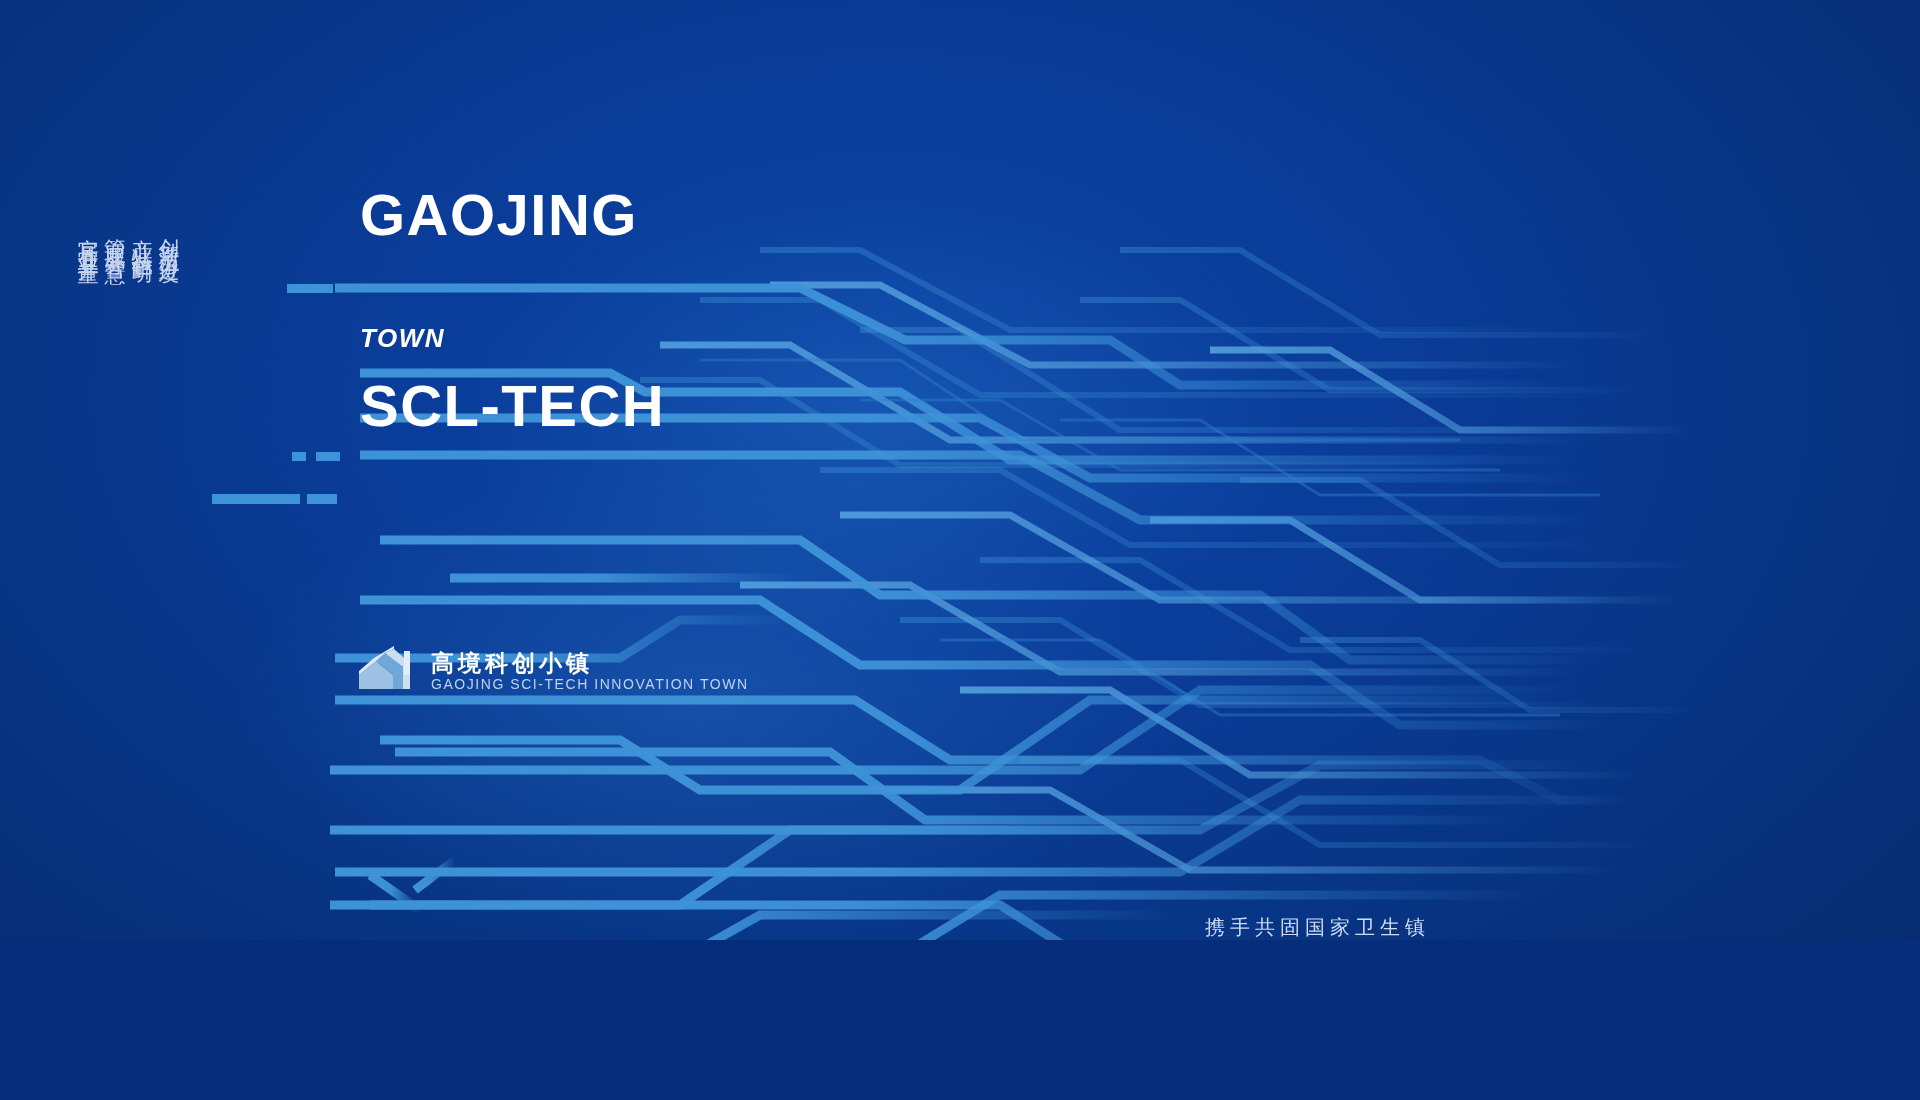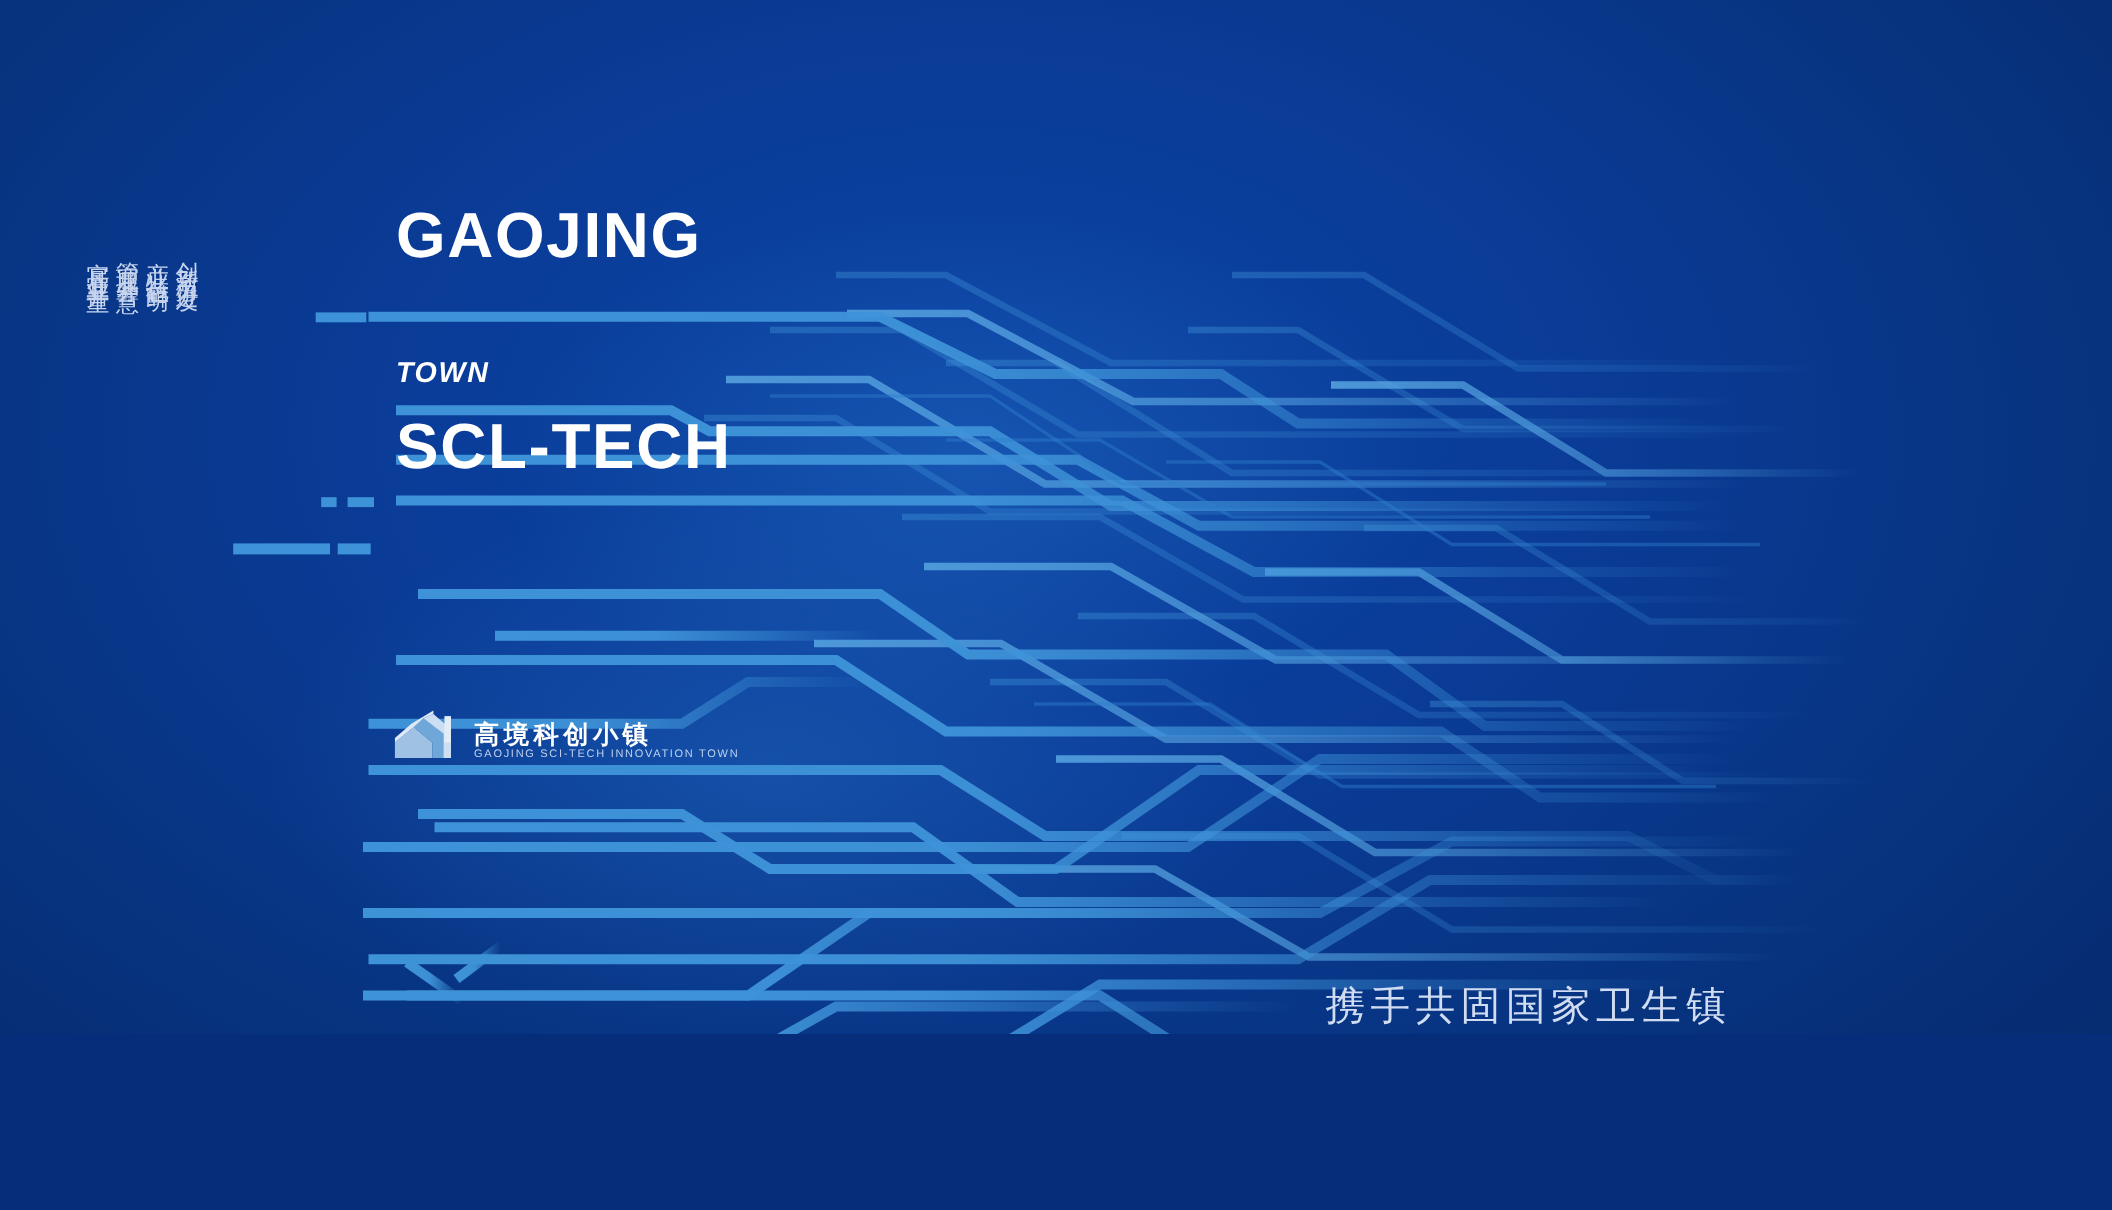--- a/index.html
+++ b/index.html
@@ -86,33 +86,33 @@
   .logo-cn {
     color: #ffffff;
     font-size: 23px;
     letter-spacing: 4px;
     font-weight: bold;
     line-height: 1;
     white-space: nowrap;
   }
   .logo-en {
     color: #bfd2ee;
-    font-size: 10px;
+    font-size: 14px;
     letter-spacing: 1.55px;
     line-height: 1;
     white-space: nowrap;
   }
 
   
   .slogan-br {
     position: absolute;
     left: 1205px;
-    top: 888px;
+    top: 913px;
     color: #cfdcf2;
-    font-size: 36px;
+    font-size: 20px;
     letter-spacing: 5px;
     line-height: 1.42;
     white-space: nowrap;
   }
   .slogan-br .ln { display: block; }
 </style>
 </head>
 <body>
 
 <div id="poster">

